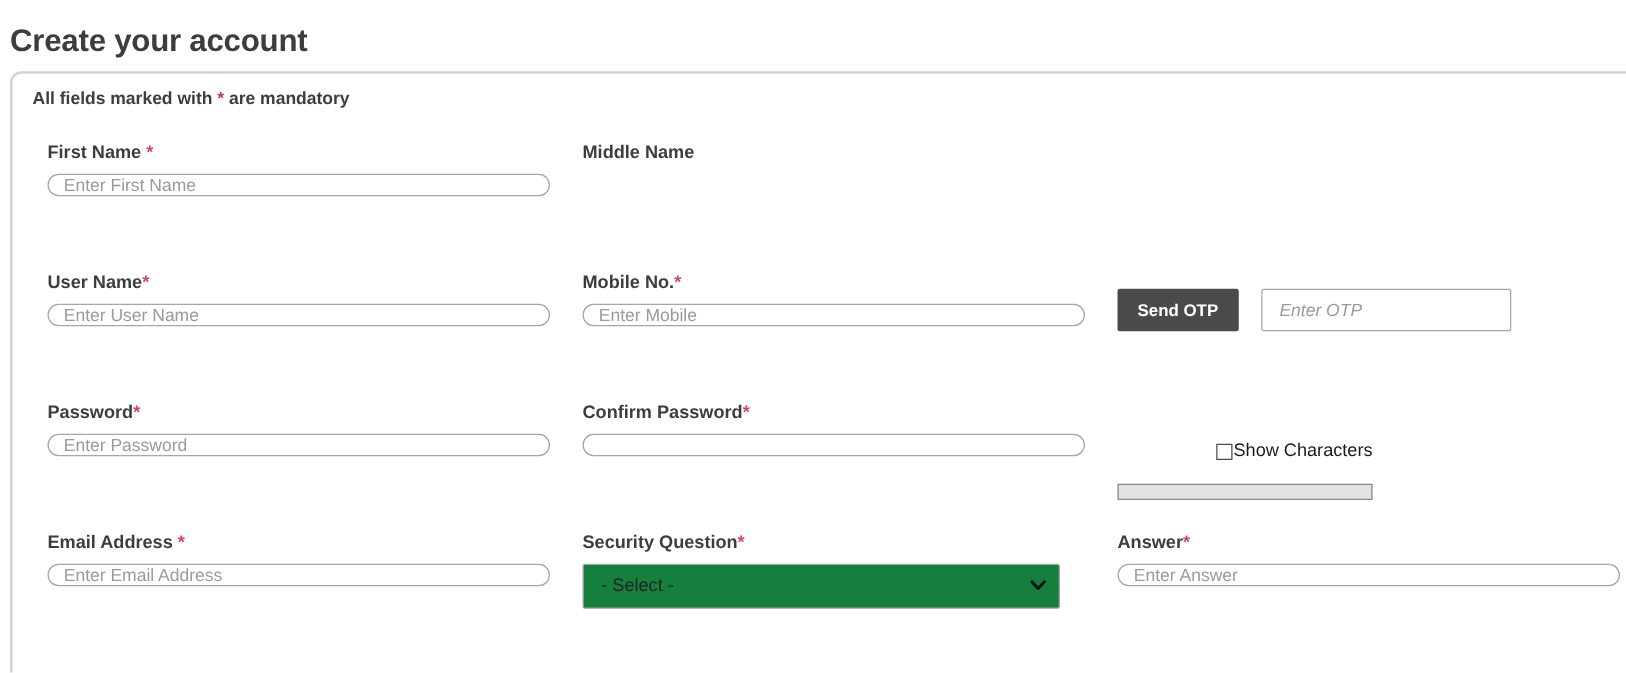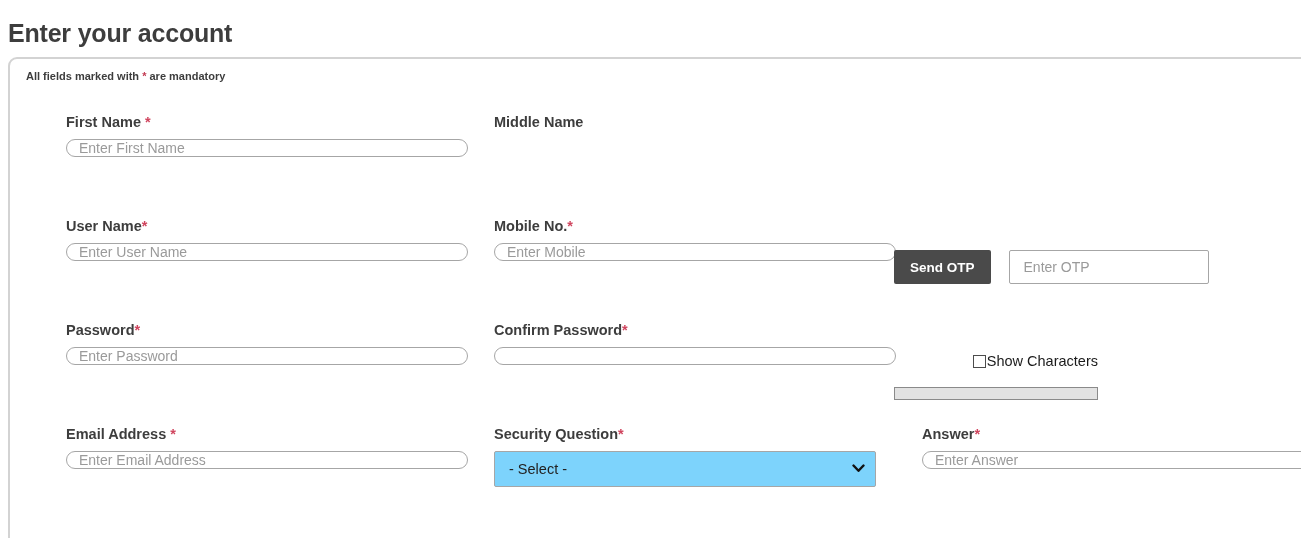--- a/index.html
+++ b/index.html
@@ -37,21 +37,21 @@
     box-sizing: border-box;
     border: 2px solid #d3d3d3;
     border-radius: 9px;
     background: #ffffff;
   }
 
   .mandatory-note {
     position: absolute;
     left: 16px;
     top: 11px;
-    font-size: 11px;
+    font-size: 14px;
     font-weight: bold;
     color: #3d3d3d;
     white-space: nowrap;
   }
   .mandatory-note .req-star {
     color: #c23b52;
     font-weight: bold;
   }
 
   
@@ -63,21 +63,20 @@
   }
 
   .form-row {
     position: relative;
     height: 104px;
   }
 
   .field {
     position: absolute;
     top: 0;
-    margin-left: 28px;
   }
   .col-1 { left: 0px;   width: 402px; }
   .col-2 { left: 428px; width: 402px; }
   .col-3 { left: 856px; width: 402px; }
 
   .field-label {
     font-size: 14.5px;
     font-weight: bold;
     color: #3d3d3d;
     display: block;
@@ -104,21 +103,21 @@
   }
   .text-input::placeholder {
     color: #9a9a9a;
     opacity: 1;
   }
 
   
   .otp-group {
     position: absolute;
     left: 856px;
-    top: 32px;
+    top: 13px;
     display: flex;
     align-items: center;
   }
   .send-otp-btn {
     box-sizing: border-box;
     height: 34px;
     padding: 0 16px;
     background: #4a4a4a;
     border: none;
     border-radius: 2px;
@@ -135,20 +134,21 @@
     height: 34px;
     margin-left: 18px;
     border: 1.5px solid #a6a6a6;
     border-radius: 2px;
     padding: 4px 14px;
     font-family: "Liberation Sans", sans-serif;
     font-size: 14px;
     color: #333333;
     outline: none;
     background: #ffffff;
+    font-style: italic;
   }
   .otp-input::placeholder { color: #9a9a9a; opacity: 1; }
 
   
   .show-chars-wrap {
     position: absolute;
     left: 856px;
     top: 30px;
   }
   .show-chars-line {
@@ -192,21 +192,21 @@
     background: #4caf50;
   }
 
   
   .select-input {
     box-sizing: border-box;
     width: 382px;
     height: 36px;
     border: 1.5px solid #a6a6a6;
     border-radius: 2px;
-    background: #7dd3fc;
+    background: #15803d;
     padding: 0 28px 0 14px;
     font-family: "Liberation Sans", sans-serif;
     font-size: 14.5px;
     color: #222222;
     outline: none;
     -webkit-appearance: none;
     appearance: none;
     cursor: pointer;
   }
   .select-wrap { position: relative; width: 382px; }
@@ -214,21 +214,21 @@
     position: absolute;
     right: 11px;
     top: 13px;
     pointer-events: none;
     line-height: 0;
   }
 </style>
 </head>
 <body>
 
-<h1 class="page-title">Enter your account</h1>
+<h1 class="page-title">Create your account</h1>
 
 <div class="form-card">
 
   <div class="mandatory-note">
     <span>All fields marked with </span><span class="req-star">*</span><span> are mandatory</span>
   </div>
 
   <div class="form-grid">
 
     <div class="form-row">

